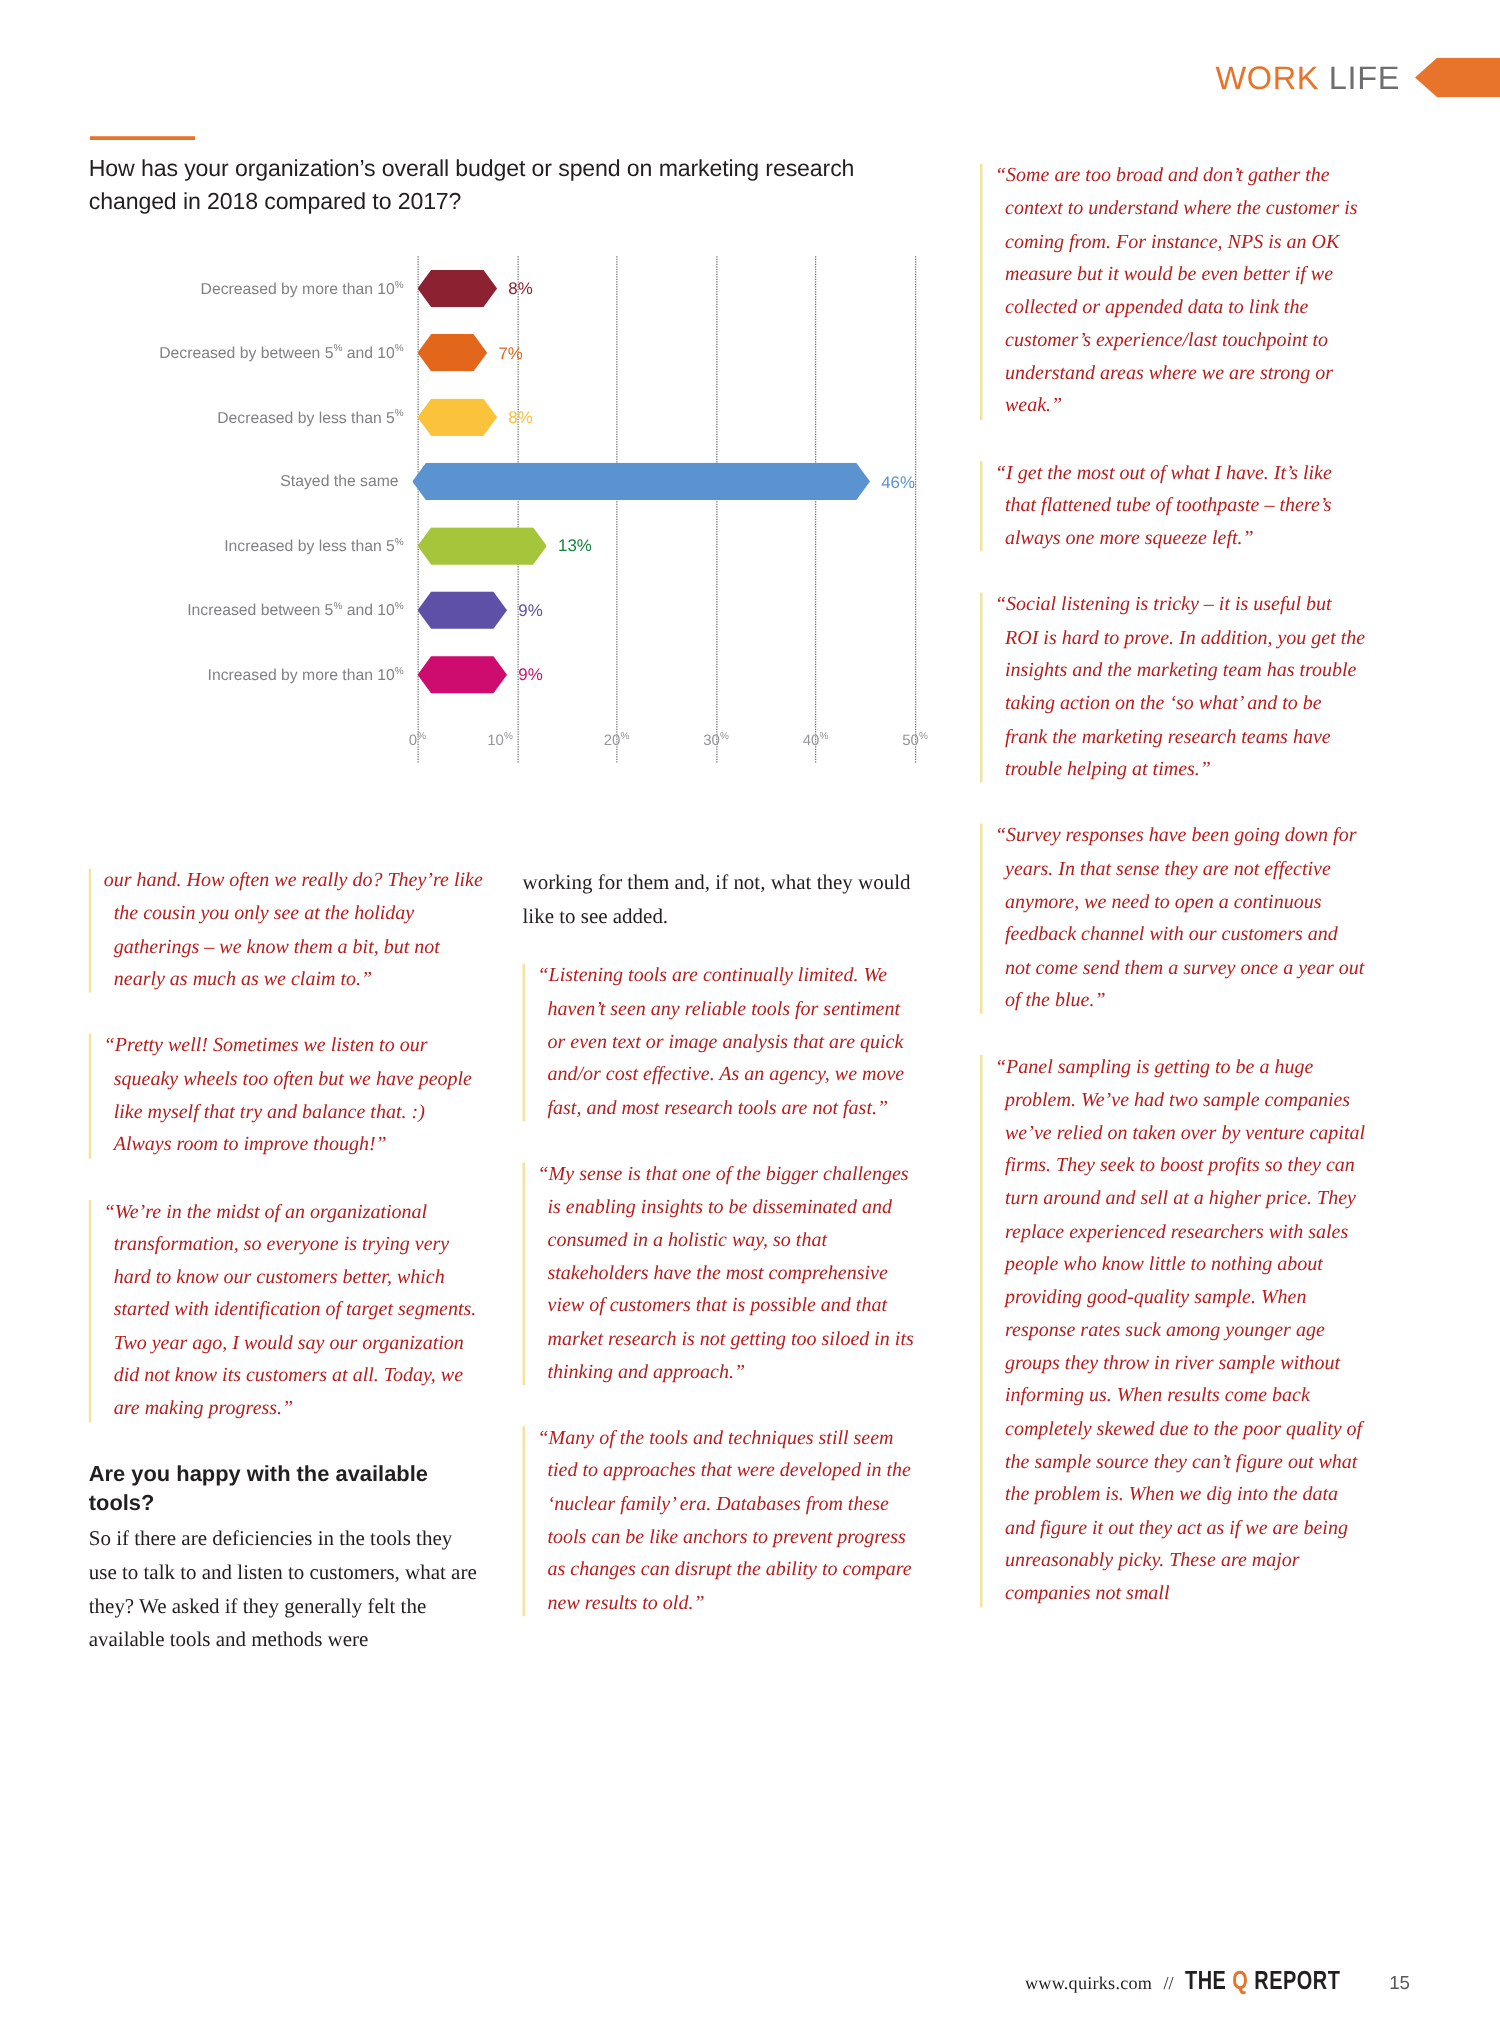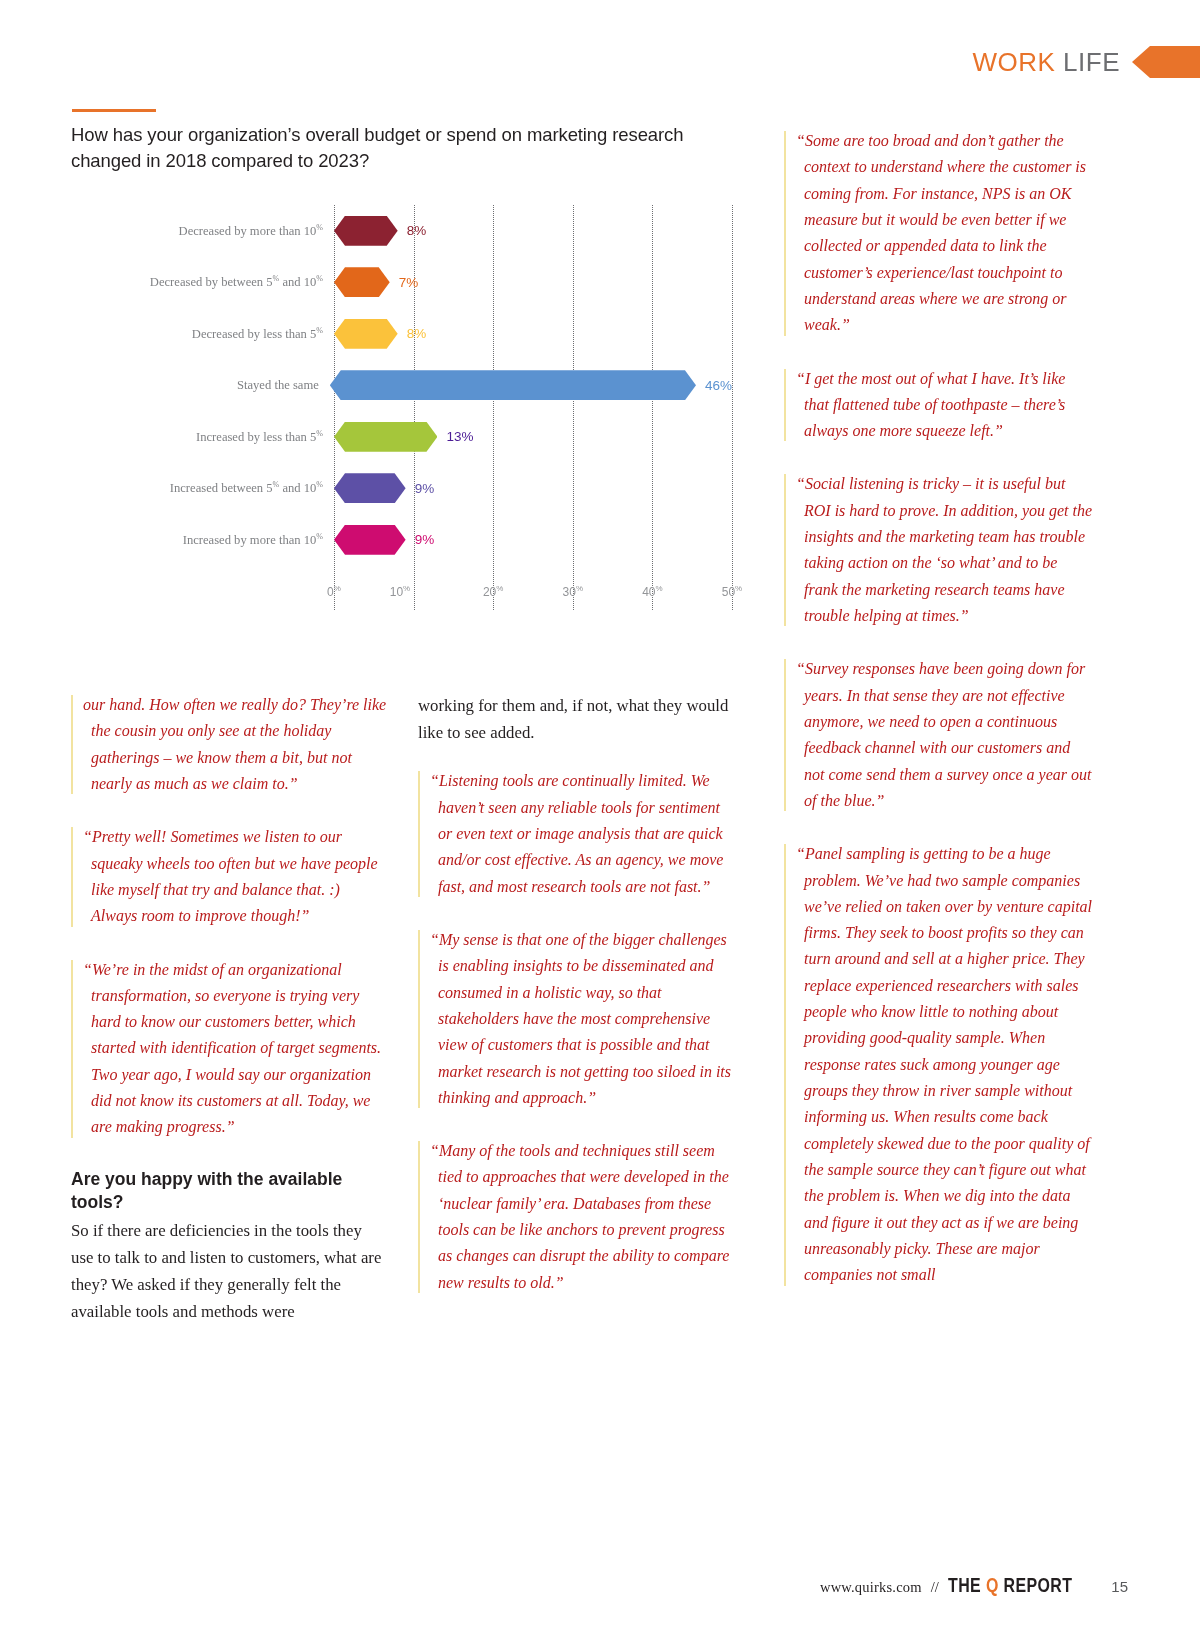--- a/index.html
+++ b/index.html
@@ -78,21 +78,20 @@
     align-items: center;
   }
   .cat-label {
     width: 262px;
     text-align: right;
     padding-right: 11px;
     font-size: 12.6px;
     color: #808285;
     white-space: nowrap;
     line-height: 1;
-    font-family: Liberation Serif, serif;
   }
   .cat-label sup { font-size: 8px; vertical-align: super; }
   .bar-area {
     position: relative;
     flex: 1;
     height: 100%;
     display: flex;
     align-items: center;
   }
   .bar {
@@ -230,21 +229,21 @@
 <body>
 
 <div class="page-header">
   <div class="header-title">
     <span class="hw">WORK</span><span>&nbsp;</span><span class="hl">LIFE</span>
   </div>
   <div class="header-arrow"></div>
 </div>
 
 <div class="q-rule"></div>
-<div class="q-title">How has your organization’s overall budget or spend on marketing research changed in 2018 compared to 2023?</div>
+<div class="q-title">How has your organization’s overall budget or spend on marketing research changed in 2018 compared to 2017?</div>
 
 <div class="chart">
   <div class="gridlines" id="gridlines">
       <div class="gridline" style="left: 0px;"></div>
       <div class="gridline" style="left: 79.6px;"></div>
       <div class="gridline" style="left: 159.2px;"></div>
       <div class="gridline" style="left: 238.8px;"></div>
       <div class="gridline" style="left: 318.4px;"></div>
       <div class="gridline" style="left: 398px;"></div>
     </div>
@@ -274,21 +273,21 @@
         <div class="cat-label">Stayed the same</div>
         <div class="bar-area">
           <div class="bar" style="width: 366.16px; background: rgb(91, 146, 208);"></div>
           <div class="bar-value" style="color: rgb(91, 146, 208);">46%</div>
         </div>
       </div>
       <div class="chart-row">
         <div class="cat-label">Increased by less than 5<sup>%</sup></div>
         <div class="bar-area">
           <div class="bar" style="width: 103.48px; background: rgb(165, 198, 59);"></div>
-          <div class="bar-value" style="color: #4c1d95;">13%</div>
+          <div class="bar-value" style="color: #15803d;">13%</div>
         </div>
       </div>
       <div class="chart-row">
         <div class="cat-label">Increased between 5<sup>%</sup> and 10<sup>%</sup></div>
         <div class="bar-area">
           <div class="bar" style="width: 71.64px; background: rgb(93, 80, 166);"></div>
           <div class="bar-value" style="color: rgb(93, 80, 166);">9%</div>
         </div>
       </div>
       <div class="chart-row">

